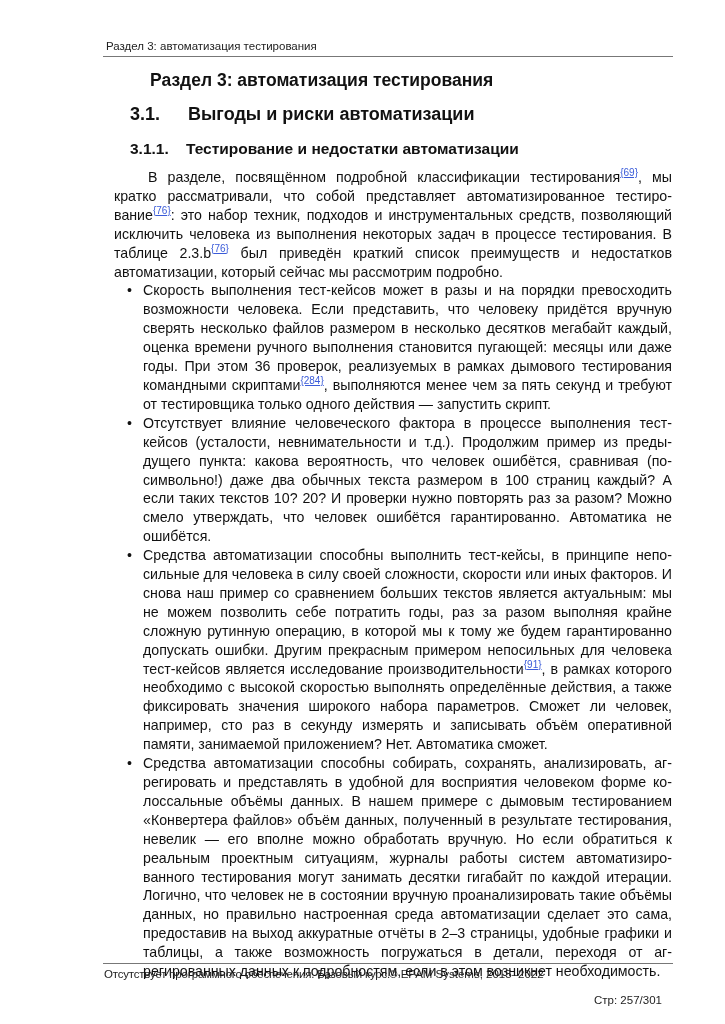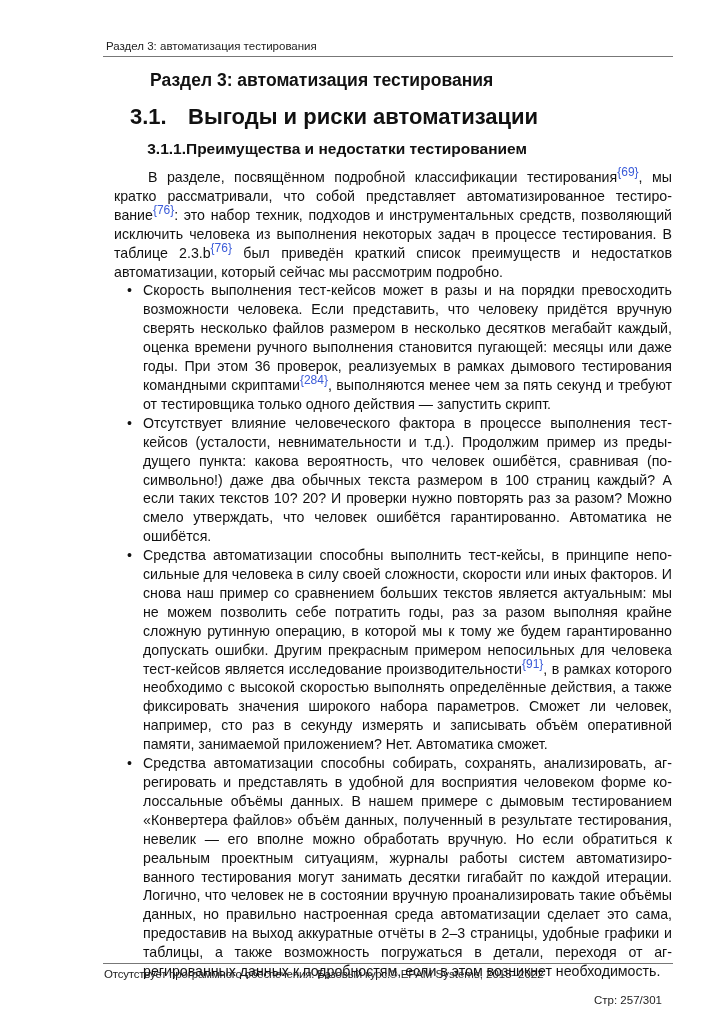--- a/index.html
+++ b/index.html
@@ -35,35 +35,35 @@
       left: 150px;
       top: 70px;
       font-size: 17.5px;
       font-weight: bold;
       margin: 0;
     }
     .h2 {
       position: absolute;
       left: 130px;
       top: 104px;
-      font-size: 22px;
+      font-size: 18px;
       font-weight: bold;
       margin: 0;
       white-space: pre;
     }
     .h2 .num { display: inline-block; width: 58px; }
     .h3 {
       position: absolute;
       left: 130px;
       top: 140px;
       font-size: 15.5px;
       font-weight: bold;
       margin: 0;
     }
-    .h3 .num { display: inline-block; width: 56px; text-align: right; }
+    .h3 .num { display: inline-block; width: 56px; }
     .body {
       position: absolute;
       left: 114px;
       top: 168px;
       width: 558px;
       font-size: 14.2px;
       line-height: 18.9px;
       text-align: justify;
       hyphens: manual;
     }
@@ -81,24 +81,25 @@
       padding-left: 29px;
       margin: 0;
     }
     .bullet-dot {
       position: absolute;
       left: 13px;
       top: 0;
     }
     sup.cite {
       color: #3a5bd9;
-      font-size: 12px;
+      font-size: 10px;
       vertical-align: 6px;
       line-height: 0;
       cursor: pointer;
+      text-decoration: underline;
     }
     .footer-rule {
       position: absolute;
       left: 103px;
       top: 963px;
       width: 570px;
       height: 0;
       border-top: 1.5px solid #777;
     }
     .footer {
@@ -115,21 +116,21 @@
 </head>
 <body>
 
 <div class="running-header">Раздел 3: автоматизация тестирования</div>
 <div class="header-rule"></div>
 
 <h1 class="h1">Раздел 3: автоматизация тестирования</h1>
 
 <h2 class="h2"><span class="num">3.1.</span><span>Выгоды и риски автоматизации</span></h2>
 
-<h3 class="h3"><span class="num">3.1.1.</span><span>Преимущества и недостатки тестированием</span></h3>
+<h3 class="h3"><span class="num">3.1.1.</span><span>Тестирование и недостатки автоматизации</span></h3>
 
 <div class="body">
   <p class="para"><span>В разделе, посвящённом подробной классификации тестирования</span><sup class="cite">{69}</sup><span>, мы кратко рассматривали, что собой представляет автоматизированное тестиро­вание</span><sup class="cite">{76}</sup><span>: это набор техник, подходов и инструментальных средств, позволяющий ис­ключить человека из выполнения некоторых задач в процессе тестирования. В таб­лице 2.3.b</span><sup class="cite">{76}</sup><span> был приведён краткий список преимуществ и недостатков автоматиза­ции, который сейчас мы рассмотрим подробно.</span></p>
 
   <ul class="bullets">
     <li>
       <span class="bullet-dot">•</span><span>Скорость выполнения тест-кейсов может в разы и на порядки превосходить возможности человека. Если представить, что человеку придётся вручную сверять несколько файлов размером в несколько десятков мегабайт каждый, оценка времени ручного выполнения становится пугающей: месяцы или даже годы. При этом 36 проверок, реализуемых в рамках дымового тестирования командными скриптами</span><sup class="cite">{284}</sup><span>, выполняются менее чем за пять секунд и требуют от тестировщика только одного действия — запустить скрипт.</span>
     </li>
     <li>
       <span class="bullet-dot">•</span><span>Отсутствует влияние человеческого фактора в процессе выполнения тест-кейсов (усталости, невнимательности и т.д.). Продолжим пример из преды­дущего пункта: какова вероятность, что человек ошибётся, сравнивая (по­символьно!) даже два обычных текста размером в 100 страниц каждый? А если таких текстов 10? 20? И проверки нужно повторять раз за разом? Можно смело утверждать, что человек ошибётся гарантированно. Автоматика не ошибётся.</span>

